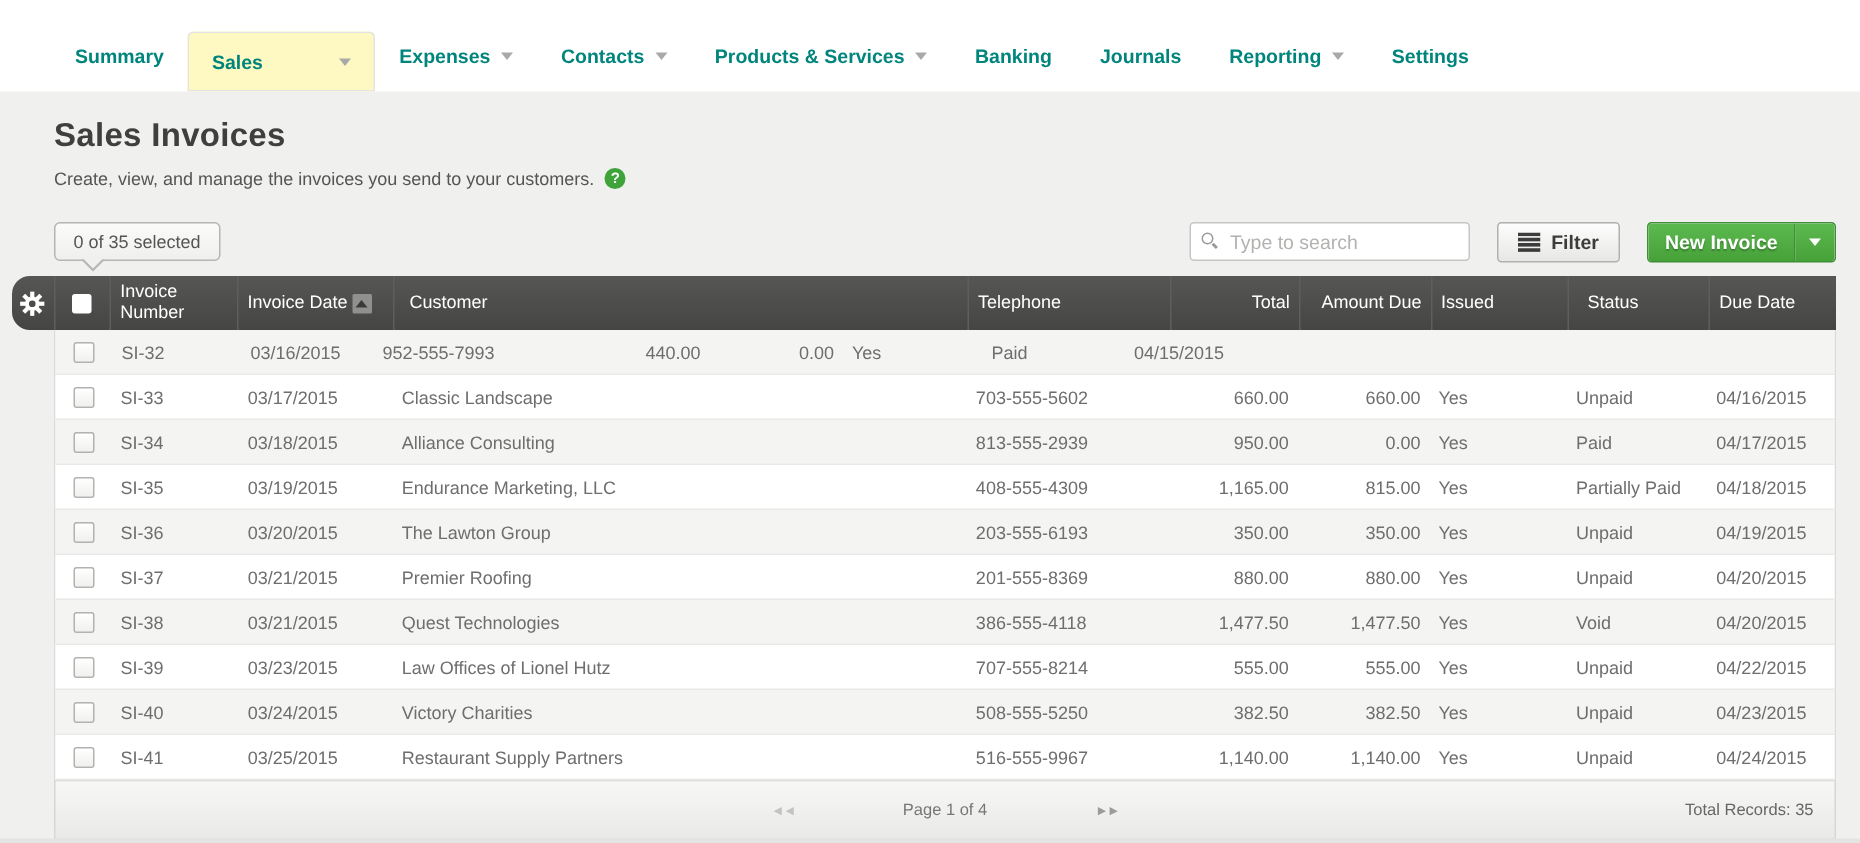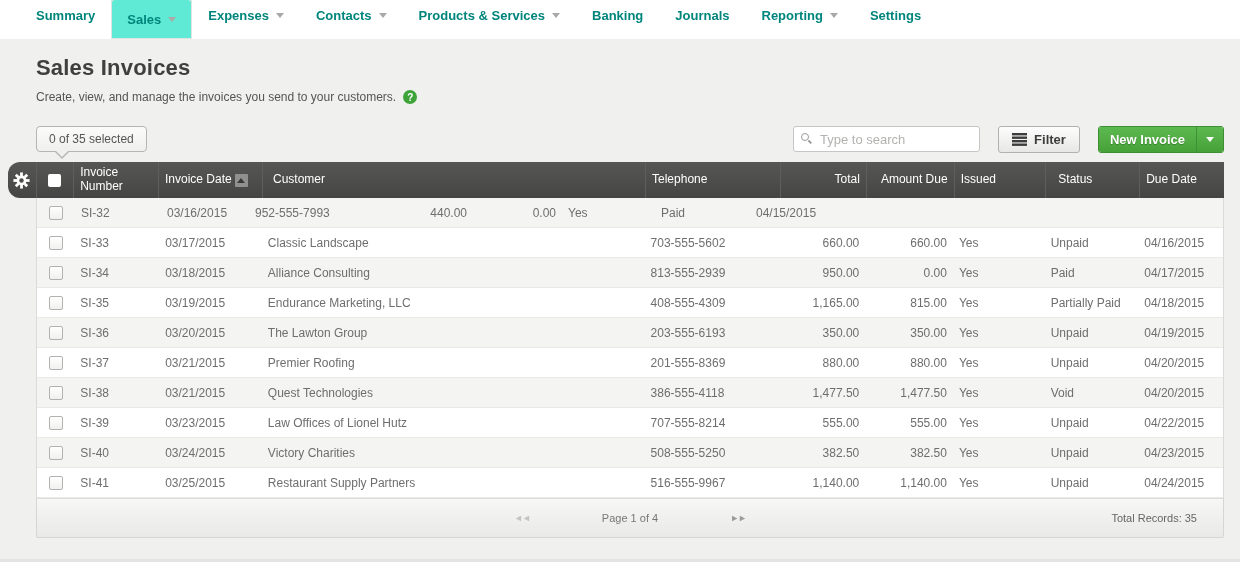--- a/index.html
+++ b/index.html
@@ -6,31 +6,32 @@
   html,body { width:1240px; height:562px; overflow:hidden; }
   body {
     font-family:"Liberation Sans", sans-serif;
     background:#f0f0ee;
     color:#555;
     position:relative;
   }
 
   
   .topnav {
-    height:39px; background:#ffffff; display:flex; align-items:flex-end;
-    padding-left:20px; position:relative;
+    height:61px; background:#ffffff; display:flex; align-items:flex-end;
+    padding-left:34px; position:relative;
   }
   .nav-item {
     display:flex; align-items:center; height:47px; padding:0 16px;
     color:#00857c; font-size:13px; font-weight:bold; text-decoration:none;
     cursor:pointer; white-space:nowrap;
   }
   .nav-item.active {
-    height:40px; background:#5eead4; border-radius:4px 4px 0 0;
+    height:40px; background:#fef9c3; border-radius:4px 4px 0 0;
     box-shadow:0 0 0 1px #e3e3e1 inset;
+    gap:44px;
   }
   .caret {
     width:0; height:0; margin-left:7px;
     border-left:4px solid transparent; border-right:4px solid transparent;
     border-top:5px solid #a9a9a7;
   }
 
   
   .content { padding:16px 0 0 0; }
   .page-title {
@@ -171,21 +172,21 @@
     border:1px solid #d6d6d4; border-top:1px solid #dddddb;
     border-radius:0 0 2px 2px;
     display:flex; align-items:center; justify-content:center;
     font-size:11px; color:#777;
   }
   .pager { display:flex; align-items:center; gap:72px; }
   .pg-arrow { font-size:9px; letter-spacing:-1px; cursor:pointer; }
   .pg-prev { color:#c3c3c1; }
   .pg-next { color:#9b9b99; }
   .total-records {
-    position:absolute; right:26px; top:0; height:100%;
+    position:absolute; right:14px; top:0; height:100%;
     display:flex; align-items:center; font-size:11px; color:#666;
   }
   .page-bottom-edge {
     position:absolute; left:0; bottom:0; width:1240px; height:3px; background:#e4e4e2;
   }
 </style>
 </head>
 <body>
 
 <nav class="topnav">

